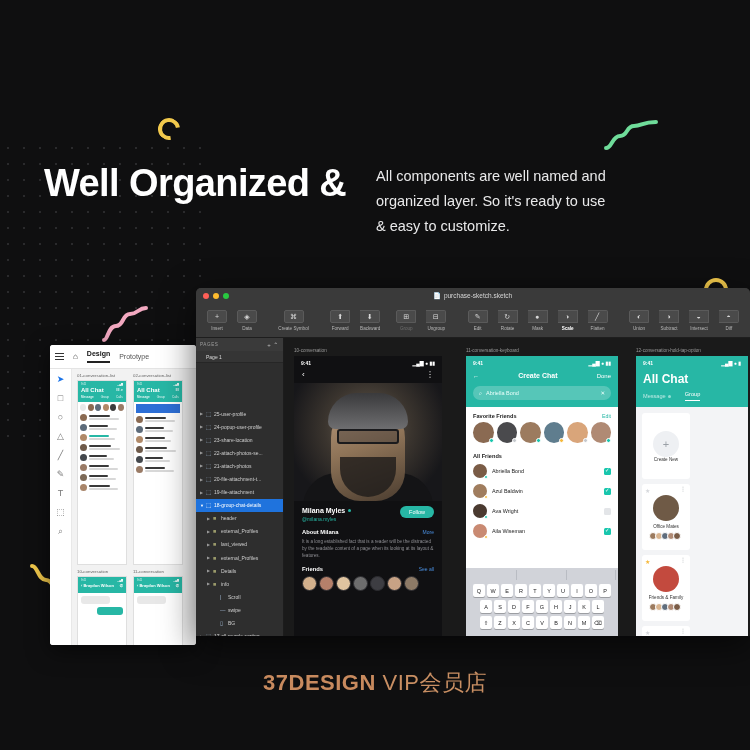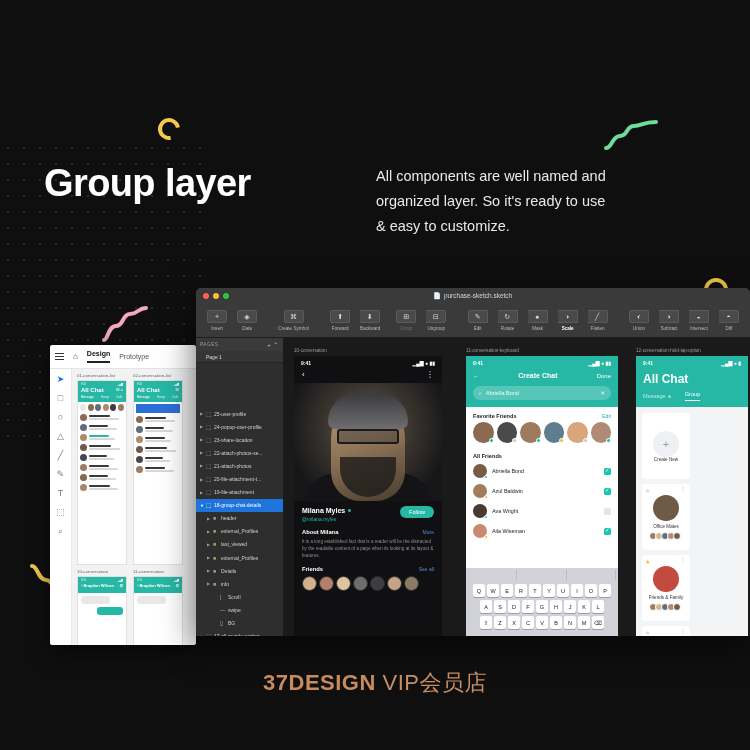--- a/index.html
+++ b/index.html
@@ -280,21 +280,21 @@
   <path d="M6 36 C 12 36 12 24 20 24 C 28 24 26 14 34 14 C 42 14 42 10 56 10" stroke="#6fdc9a" stroke-width="4" fill="none" stroke-linecap="round"></path>
 </svg>
 <svg class="squig" style="left:98px;top:300px" width="54" height="46">
   <path d="M6 40 C 10 40 10 26 18 26 C 26 26 24 14 32 14 C 40 14 40 8 48 8" stroke="#f2a8c0" stroke-width="4" fill="none" stroke-linecap="round"></path>
 </svg>
 <svg class="squig" style="left:28px;top:558px" width="54" height="46">
   <path d="M4 8 C 10 8 10 22 18 22 C 26 22 24 34 32 34 C 40 34 42 28 50 28" stroke="#f2c94c" stroke-width="4" fill="none" stroke-linecap="round"></path>
 </svg>
 
 <div class="headline">
-  <div>Group layer</div>
+  <div>Well Organized &amp;</div>
 </div>
 <div class="subcopy">All components are well named and organized layer. So it's ready to use &amp; easy to customize.</div>
 
 <div class="figma">
   <div class="figma-top">
     <span class="ham">
         <i></i>
         <i></i>
         <i></i>
       </span>

